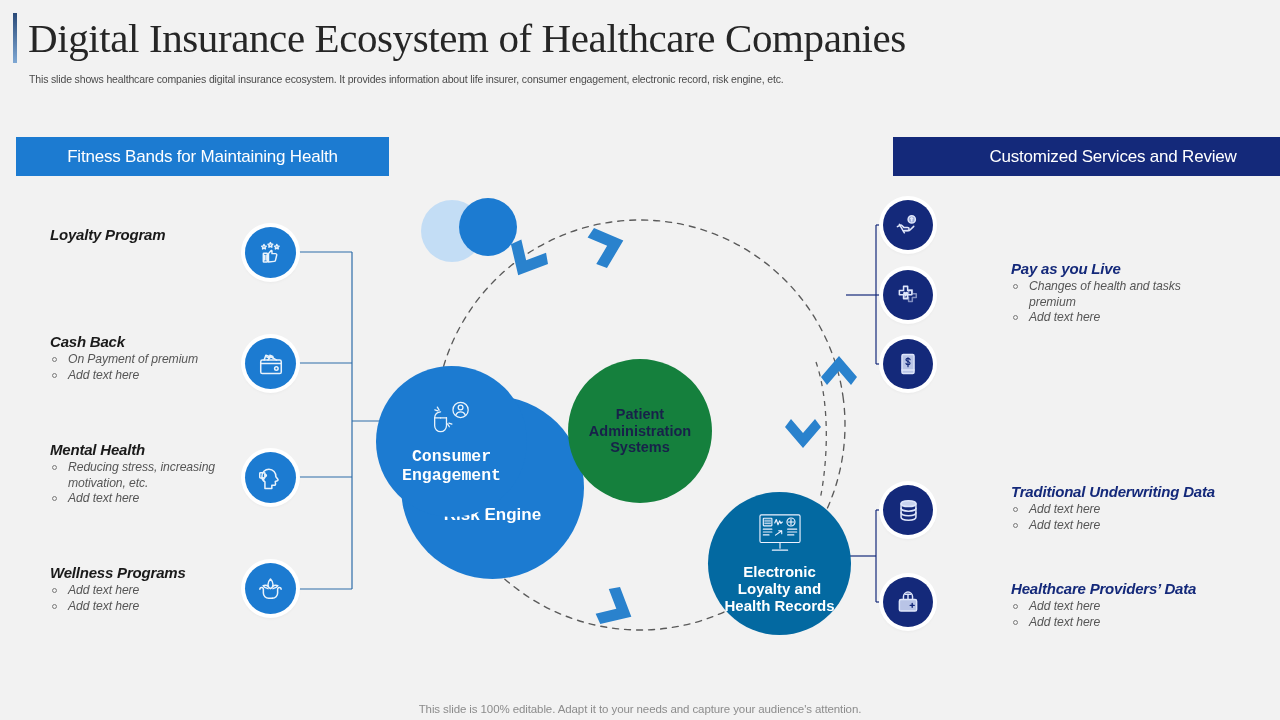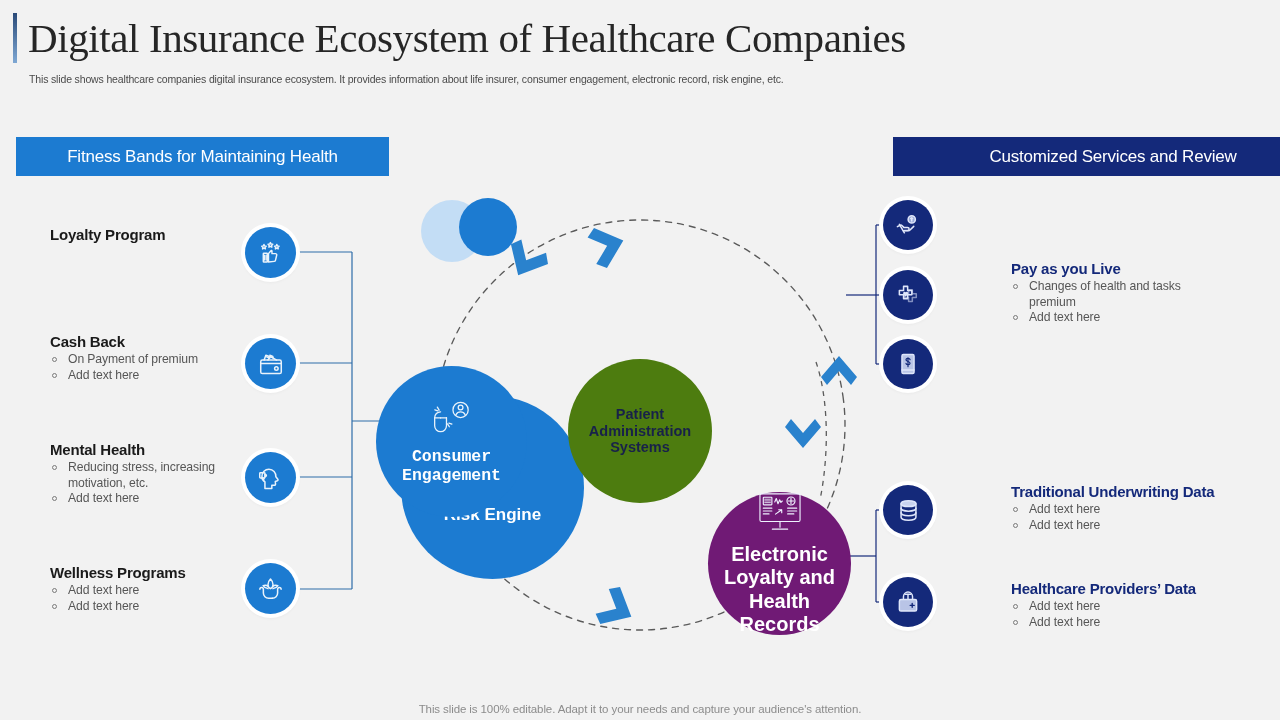--- a/index.html
+++ b/index.html
@@ -72,21 +72,21 @@
   }
   .bar-right {
     left: 893px;
     top: 137px;
     width: 440px;
     height: 39px;
     background: #14297a;
   }
 
   
-  .txt-block { position: absolute; }
+  .txt-block { position: absolute; font-style: italic; }
   .blk-title {
     font-size: 15px;
     font-weight: bold;
     color: #1a1a1a;
     margin: 0 0 2px 0;
     letter-spacing: -0.2px;
     white-space: nowrap;
   }
   .blk-title.navy { color: #14297a; }
   .blk-list { margin: 0; padding: 0; list-style: none; }
@@ -399,28 +399,28 @@
         <path d="M21.2 30.2l-1.9-3.1M23.9 27.4l-3.1-1.1"></path>
         <circle cx="33" cy="12.5" r="8"></circle>
         <circle cx="33" cy="10" r="2.5"></circle>
         <path d="M28.2 17.5c.9-1.9 2.7-3 4.8-3s3.9 1.1 4.8 3"></path>
       </svg>
     </span>
     <span class="circ-label">Consumer</span>
     <span class="circ-label">Engagement</span>
   </div>
 
-  <div class="circ" style="left:568px; top:359px; width:144px; height:144px; background:#4d7c0f; color:#18214a; font-size:14.5px;">
+  <div class="circ" style="left:568px; top:359px; width:144px; height:144px; background:#15803d; color:#18214a; font-size:14.5px;">
     <span class="circ-label">Patient</span>
     <span class="circ-label">Administration</span>
     <span class="circ-label">Systems</span>
   </div>
 
 
-  <div class="circ" style="left:708px; top:492px; width:143px; height:143px; background:#701a75; font-size:20px;">
+  <div class="circ" style="left:708px; top:492px; width:143px; height:143px; background:#0369a1; font-size:15px;">
     <span style="margin-bottom:5px;">
       <svg width="52" height="42" viewBox="0 0 54 44" fill="none" stroke="#eef2ff" stroke-width="1.2" stroke-linecap="round" stroke-linejoin="round">
         <rect x="6" y="3" width="42" height="29" rx="1.5"></rect>
         <path d="M27 32v6M19 40h16"></path>
         <rect x="9.5" y="6.5" width="9" height="8" rx="0.6"></rect>
         <path d="M11 8.6h6M11 10.4h6M11 12.2h6" stroke-width="0.9"></path>
         <path d="M21.5 11.5l1.6-3.6 1.8 5.4 1.7-4 1.4 2.6 1.4-1.4" stroke-width="1.2"></path>
         <circle cx="38.5" cy="10.5" r="4.2"></circle>
         <path d="M38.5 7.7v5.6M35.7 10.5h5.6"></path>
         <path d="M9.5 18h9M9.5 21h9M9.5 24h6"></path>

